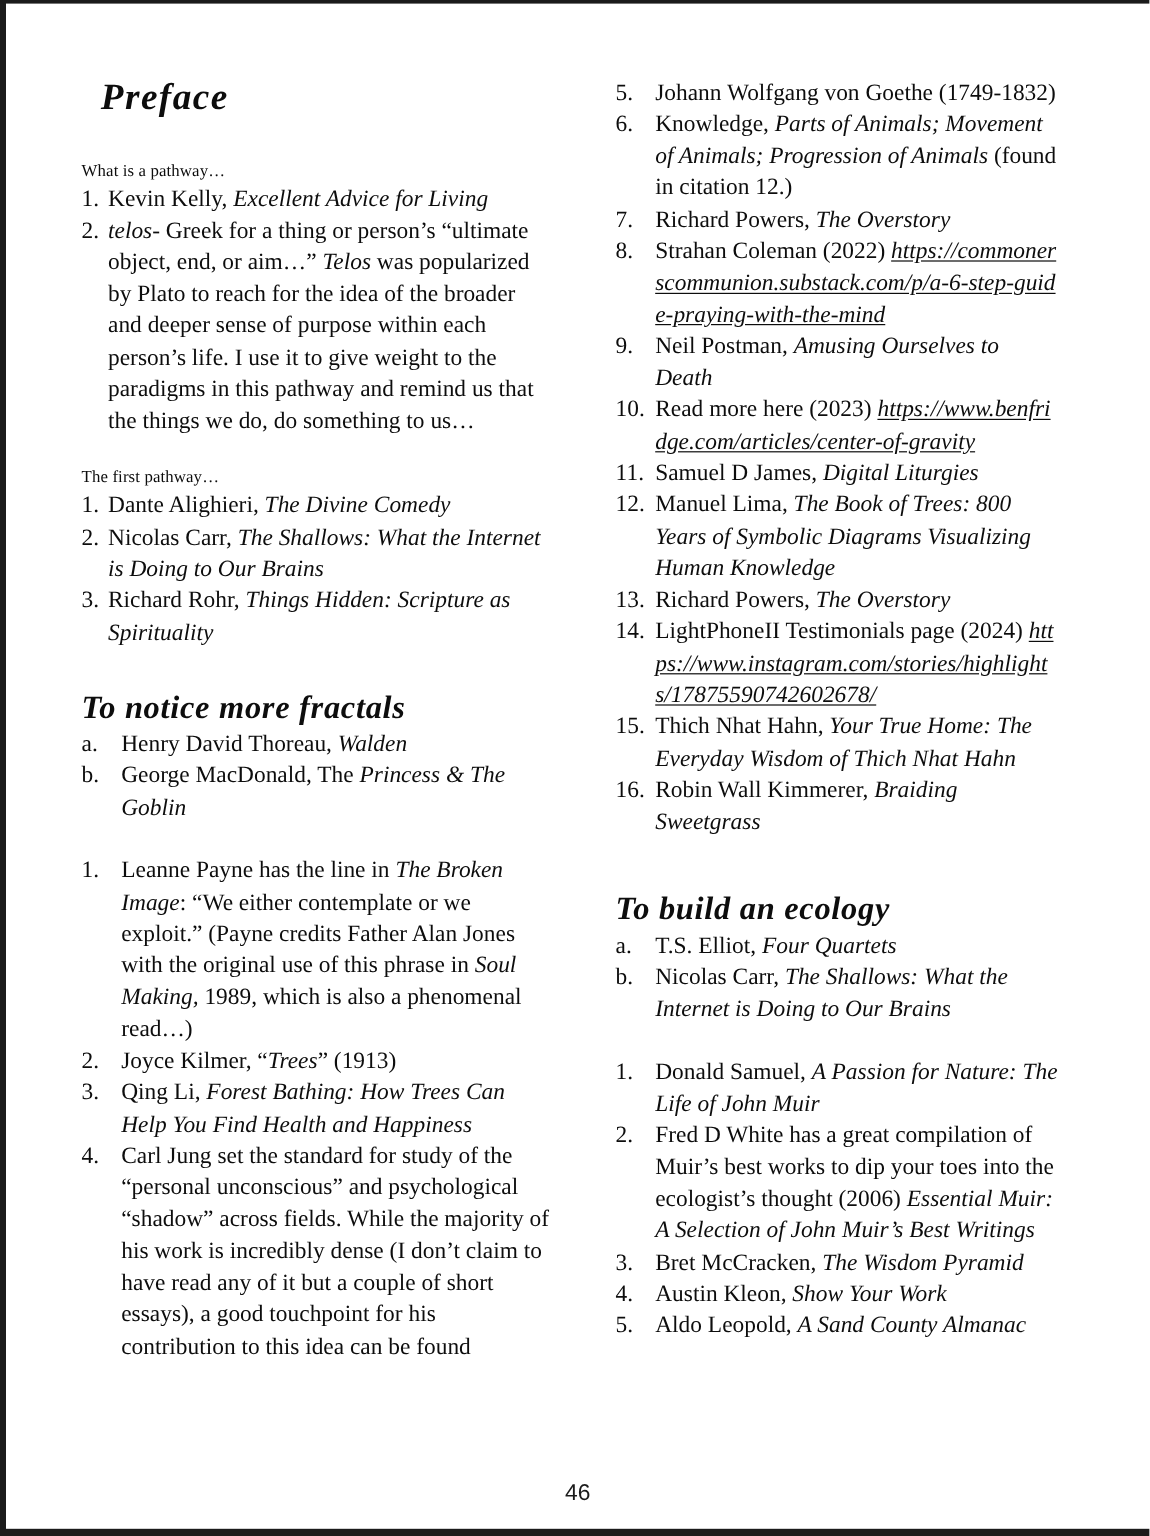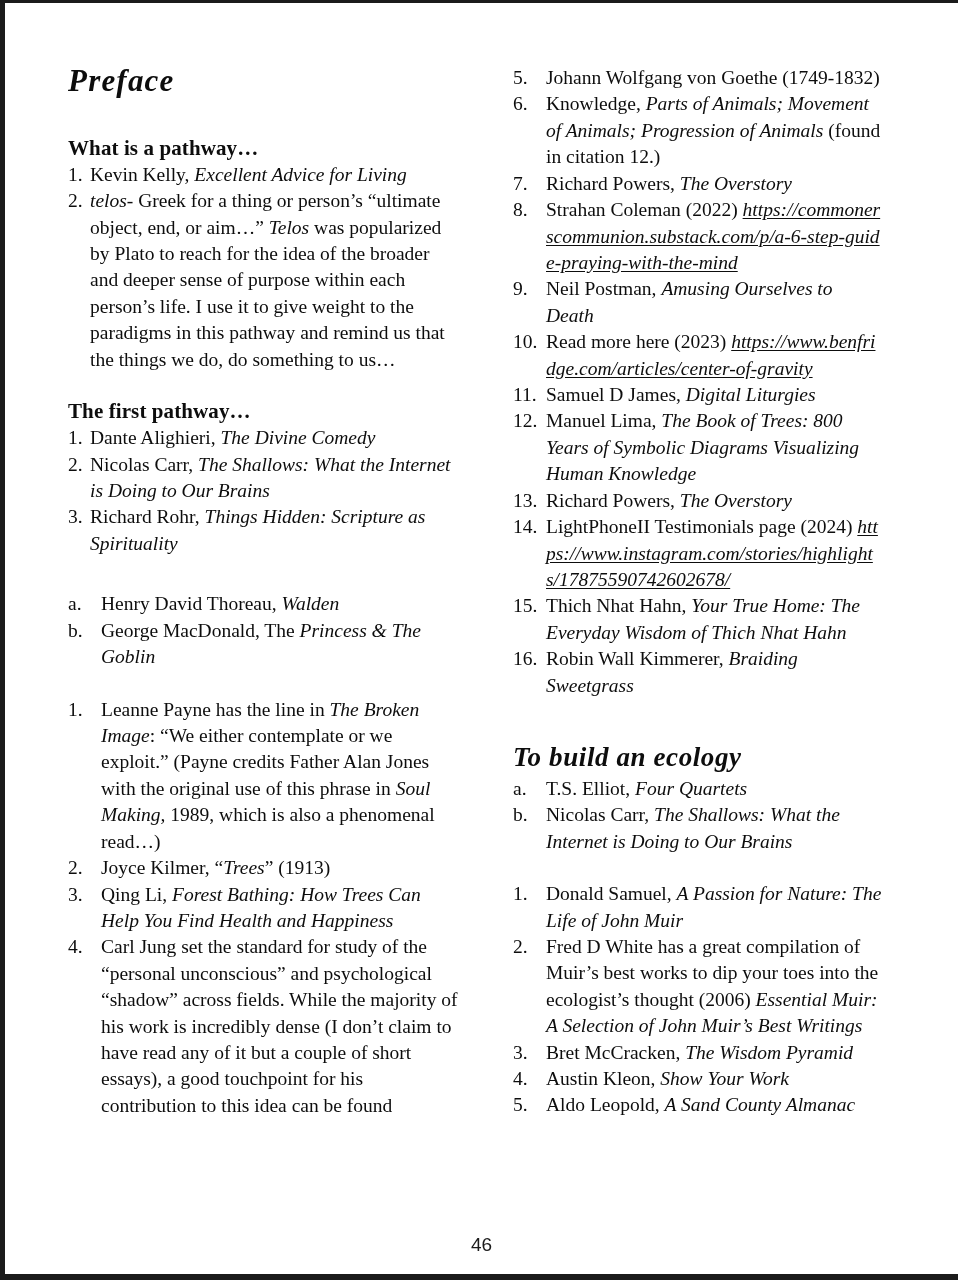--- a/index.html
+++ b/index.html
@@ -33,35 +33,35 @@
     top: 62px;
   }
   .col-left  { left: 63px;  width: 392px; }
   .col-right { left: 508px; width: 372px; }
 
   
   h1.chapter-title {
     font-size: 31px;
     font-weight: bold;
     font-style: italic;
-    margin: 0 0 38px 0;
+    margin: 0 0 38px 16px;
     letter-spacing: 1.2px;
     line-height: 1.05;
   }
   h2.section-title {
     font-size: 27px;
     font-weight: bold;
     font-style: italic;
     margin: 0 0 3px 0;
     letter-spacing: 0.6px;
     line-height: 1.1;
   }
   h3.sub-title {
-    font-size: 21px;
-    font-weight: bold;
+    font-size: 14px;
+    font-weight: normal;
     font-style: normal;
     margin: 0 0 2px 0;
     line-height: 1.15;
     letter-spacing: 0.1px;
   }
 
   
   ol.reflist, ul.reflist {
     list-style: none;
     margin: 0;
@@ -140,20 +140,21 @@
             <span class="li-text"><span>Nicolas Carr, </span><span class="ital">The Shallows: What the Internet is Doing to Our Brains</span></span>
           </li>
           <li>
             <span class="marker num-narrow">3.</span>
             <span class="li-text"><span>Richard Rohr, </span><span class="ital">Things Hidden: Scripture as Spirituality</span></span>
           </li>
         </ol>
 
       <div class="gap-lg"></div>
 
+      <h2 class="section-title">To notice more fractals</h2>
       <ul class="reflist">
           <li>
             <span class="marker alpha">a.</span>
             <span class="li-text"><span>Henry David Thoreau, </span><span class="ital">Walden</span></span>
           </li>
           <li>
             <span class="marker alpha">b.</span>
             <span class="li-text"><span>George MacDonald, The </span><span class="ital">Princess &amp; The Goblin</span></span>
           </li>
         </ul>

